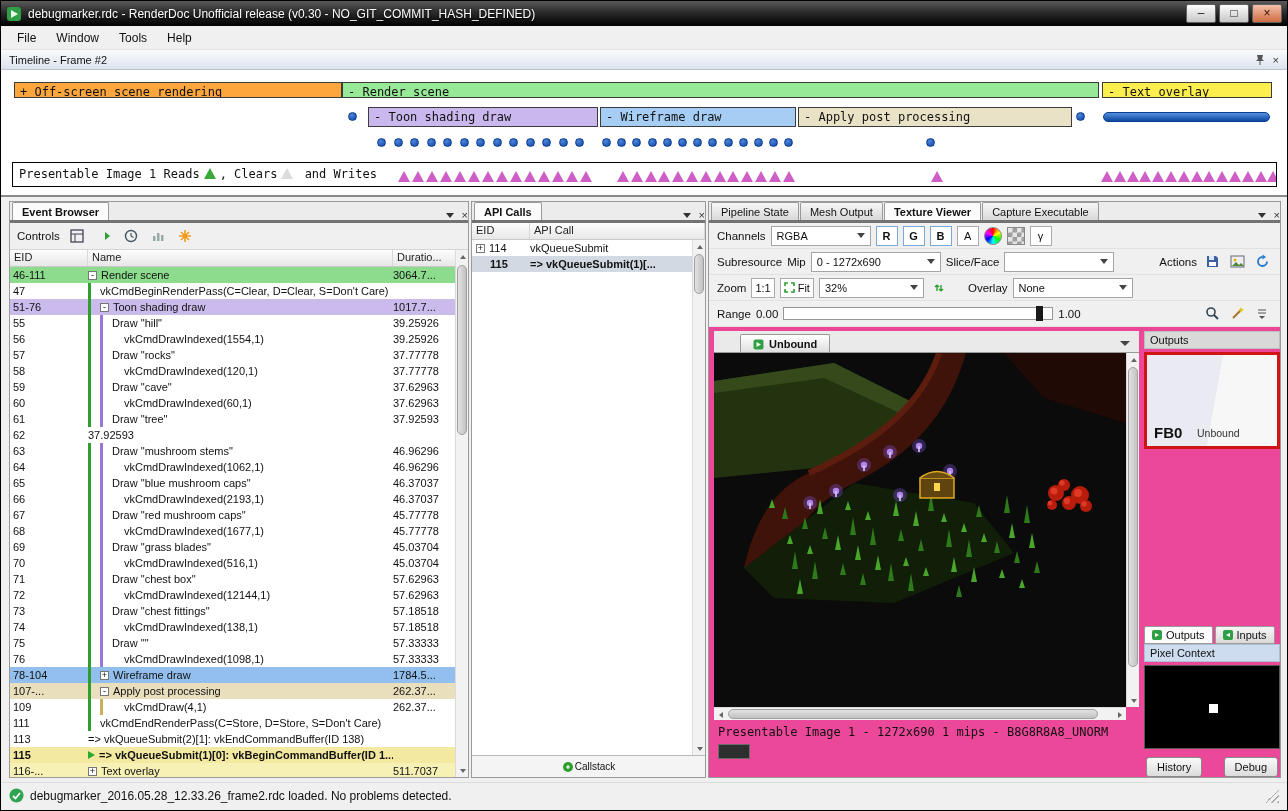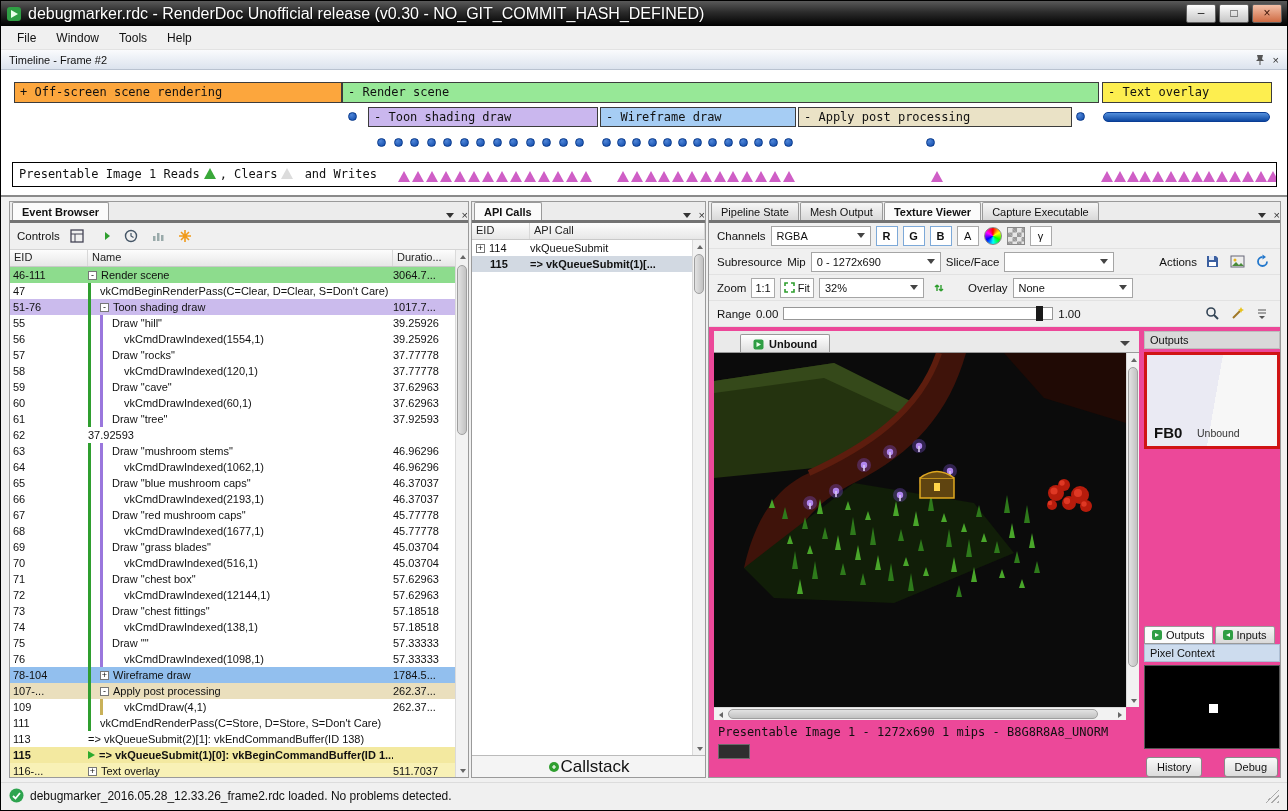--- a/index.html
+++ b/index.html
@@ -3,35 +3,35 @@
 <meta charset="utf-8">
 <style>
 *{margin:0;padding:0;box-sizing:border-box}
 html,body{width:1288px;height:811px;overflow:hidden;background:#000}
 body{font-family:"Liberation Sans",sans-serif;font-size:12px;color:#111}
 .window{position:relative;width:1288px;height:811px;background:#f0f0f0;border:1px solid #000;overflow:hidden}
 
 
 .titlebar{height:25px;background:linear-gradient(#5a5a5a 0%,#2b2b2b 45%,#000 100%);display:flex;align-items:center;padding:0 5px;color:#fff}
 .app-icon{margin-right:6px}
-.title-text{font-size:16px;text-shadow:0 1px 2px #000;white-space:nowrap}
+.title-text{font-size:12px;text-shadow:0 1px 2px #000;white-space:nowrap}
 .win-controls{margin-left:auto;display:flex;gap:3px}
 .win-btn{width:30px;height:19px;background:linear-gradient(#fdfdfd,#c6c6c6);border:1px solid #5f5f5f;border-radius:2px;color:#222;font-size:12px;line-height:17px;text-align:center;cursor:default}
 .win-btn.close{background:linear-gradient(#f3c0a8,#cf6b43);color:#3a1206}
 
 
 .menubar{height:24px;background:#f0f0f0;display:flex;align-items:center;padding-left:6px;border-bottom:1px solid #e3e3e3}
 .menu-item{padding:4px 10px}
 
 
 .tl-header{height:20px;background:linear-gradient(#fafbfd,#dce3ee);border-bottom:1px solid #b9c2d0;display:flex;align-items:center;padding:0 8px;font-size:11px}
 .dock-icons{margin-left:auto;display:flex;align-items:center;gap:8px}
 .xglyph{font-size:11px;color:#333;line-height:10px}
 .tl-body{position:relative;height:127px;background:#fff;border-bottom:2px solid #8a8a8a;overflow:hidden}
-.tbar{position:absolute;height:21px;border:1px solid #3c3c3c;font-family:"DejaVu Sans Mono",monospace;font-size:12px;line-height:19px;padding-left:5px;white-space:nowrap;overflow:hidden}
+.tbar{position:absolute;height:16px;border:1px solid #3c3c3c;font-family:"DejaVu Sans Mono",monospace;font-size:12px;line-height:19px;padding-left:5px;white-space:nowrap;overflow:hidden}
 .tbar.r1{top:12px}
 .tbar.r2{top:37px;height:20px;line-height:18px}
 .dot{position:absolute;width:9px;height:9px;border-radius:50%;background:radial-gradient(circle at 35% 30%,#4f86d8,#0d47a8);border:1px solid #093a8c}
 .hbar{position:absolute;top:42px;height:10px;border-radius:5px;background:linear-gradient(#5490dd,#0d47a1);border:1px solid #0a3d94}
 .marker-box{position:absolute;left:11px;right:10px;top:92px;height:25px;border:1px solid #000;font-family:"DejaVu Sans Mono",monospace;font-size:12px;line-height:23px;padding-left:6px;white-space:nowrap;overflow:hidden}
 .tri{position:absolute;bottom:4px;width:0;height:0;border-left:6px solid transparent;border-right:6px solid transparent;border-bottom:11px solid #cf5ec6}
 .tri-inline{display:inline-block;width:0;height:0;border-left:6px solid transparent;border-right:6px solid transparent;border-bottom:11px solid;vertical-align:-1px;margin:0 4px}
 .tri-inline.green{border-bottom-color:#3aa83a}
 .tri-inline.clear{border-bottom-color:#dcdcdc}
 
@@ -74,21 +74,21 @@
 .cr{width:0;height:0;border-top:3px solid transparent;border-bottom:3px solid transparent;border-left:4px solid #666}
 .vthumb{position:absolute;left:1px;width:10px;background:linear-gradient(90deg,#e2e2e2,#c2c2c2);border:1px solid #9f9f9f;border-radius:5px}
 .hthumb{position:absolute;top:1px;height:10px;background:linear-gradient(#e2e2e2,#c2c2c2);border:1px solid #9f9f9f;border-radius:5px}
 
 
 #api-body{position:absolute;top:38px;bottom:22px;left:0;right:0;background:#fff;overflow:hidden}
 .api-row{display:flex;height:16px;line-height:16px;font-size:11px;white-space:nowrap}
 .api-row.sel{background:#d2d9e2}
 .a-eid{width:58px;padding-left:4px;display:flex;align-items:center;flex-shrink:0}
 .a-call{flex:1;overflow:hidden}
-.callstack-bar{position:absolute;bottom:0;left:0;right:0;height:22px;border-top:1px solid #bbb;background:#f4f4f4;display:flex;align-items:center;justify-content:center;gap:1px;font-size:17px}
+.callstack-bar{position:absolute;bottom:0;left:0;right:0;height:22px;border-top:1px solid #bbb;background:#f4f4f4;display:flex;align-items:center;justify-content:center;gap:1px;font-size:10px}
 
 
 .tv-row{height:26px;display:flex;align-items:center;gap:5px;padding:0 8px;background:#f0f0f0;border-bottom:1px solid #e2e2e2;font-size:11.5px;white-space:nowrap}
 .combo{height:20px;background:#fff;border:1px solid #a5a5a5;display:flex;align-items:center;padding:0 5px;font-size:11px}
 .combo::after{content:"";margin-left:auto;width:0;height:0;border-left:4px solid transparent;border-right:4px solid transparent;border-top:5px solid #444}
 .tbtn{height:20px;min-width:22px;border:1px solid #7da9d8;background:#fff;font-weight:bold;text-align:center;line-height:18px;font-size:11px;padding:0 3px}
 .tbtn.plain{border-color:#aaa;font-weight:normal}
 .wheel{width:18px;height:18px;border-radius:50%;border:1px solid #888;background:conic-gradient(#f00,#ff0,#0f0,#0ff,#00f,#f0f,#f00)}
 .checker{width:18px;height:18px;border:1px solid #888;background-image:linear-gradient(45deg,#9a9a9a 25%,transparent 25%,transparent 75%,#9a9a9a 75%),linear-gradient(45deg,#9a9a9a 25%,#e6e6e6 25%,#e6e6e6 75%,#9a9a9a 75%);background-size:9px 9px;background-position:0 0,4.5px 4.5px}
 .slider{flex:1;height:13px;background:#fff;border:1px solid #979797;position:relative;max-width:270px}

